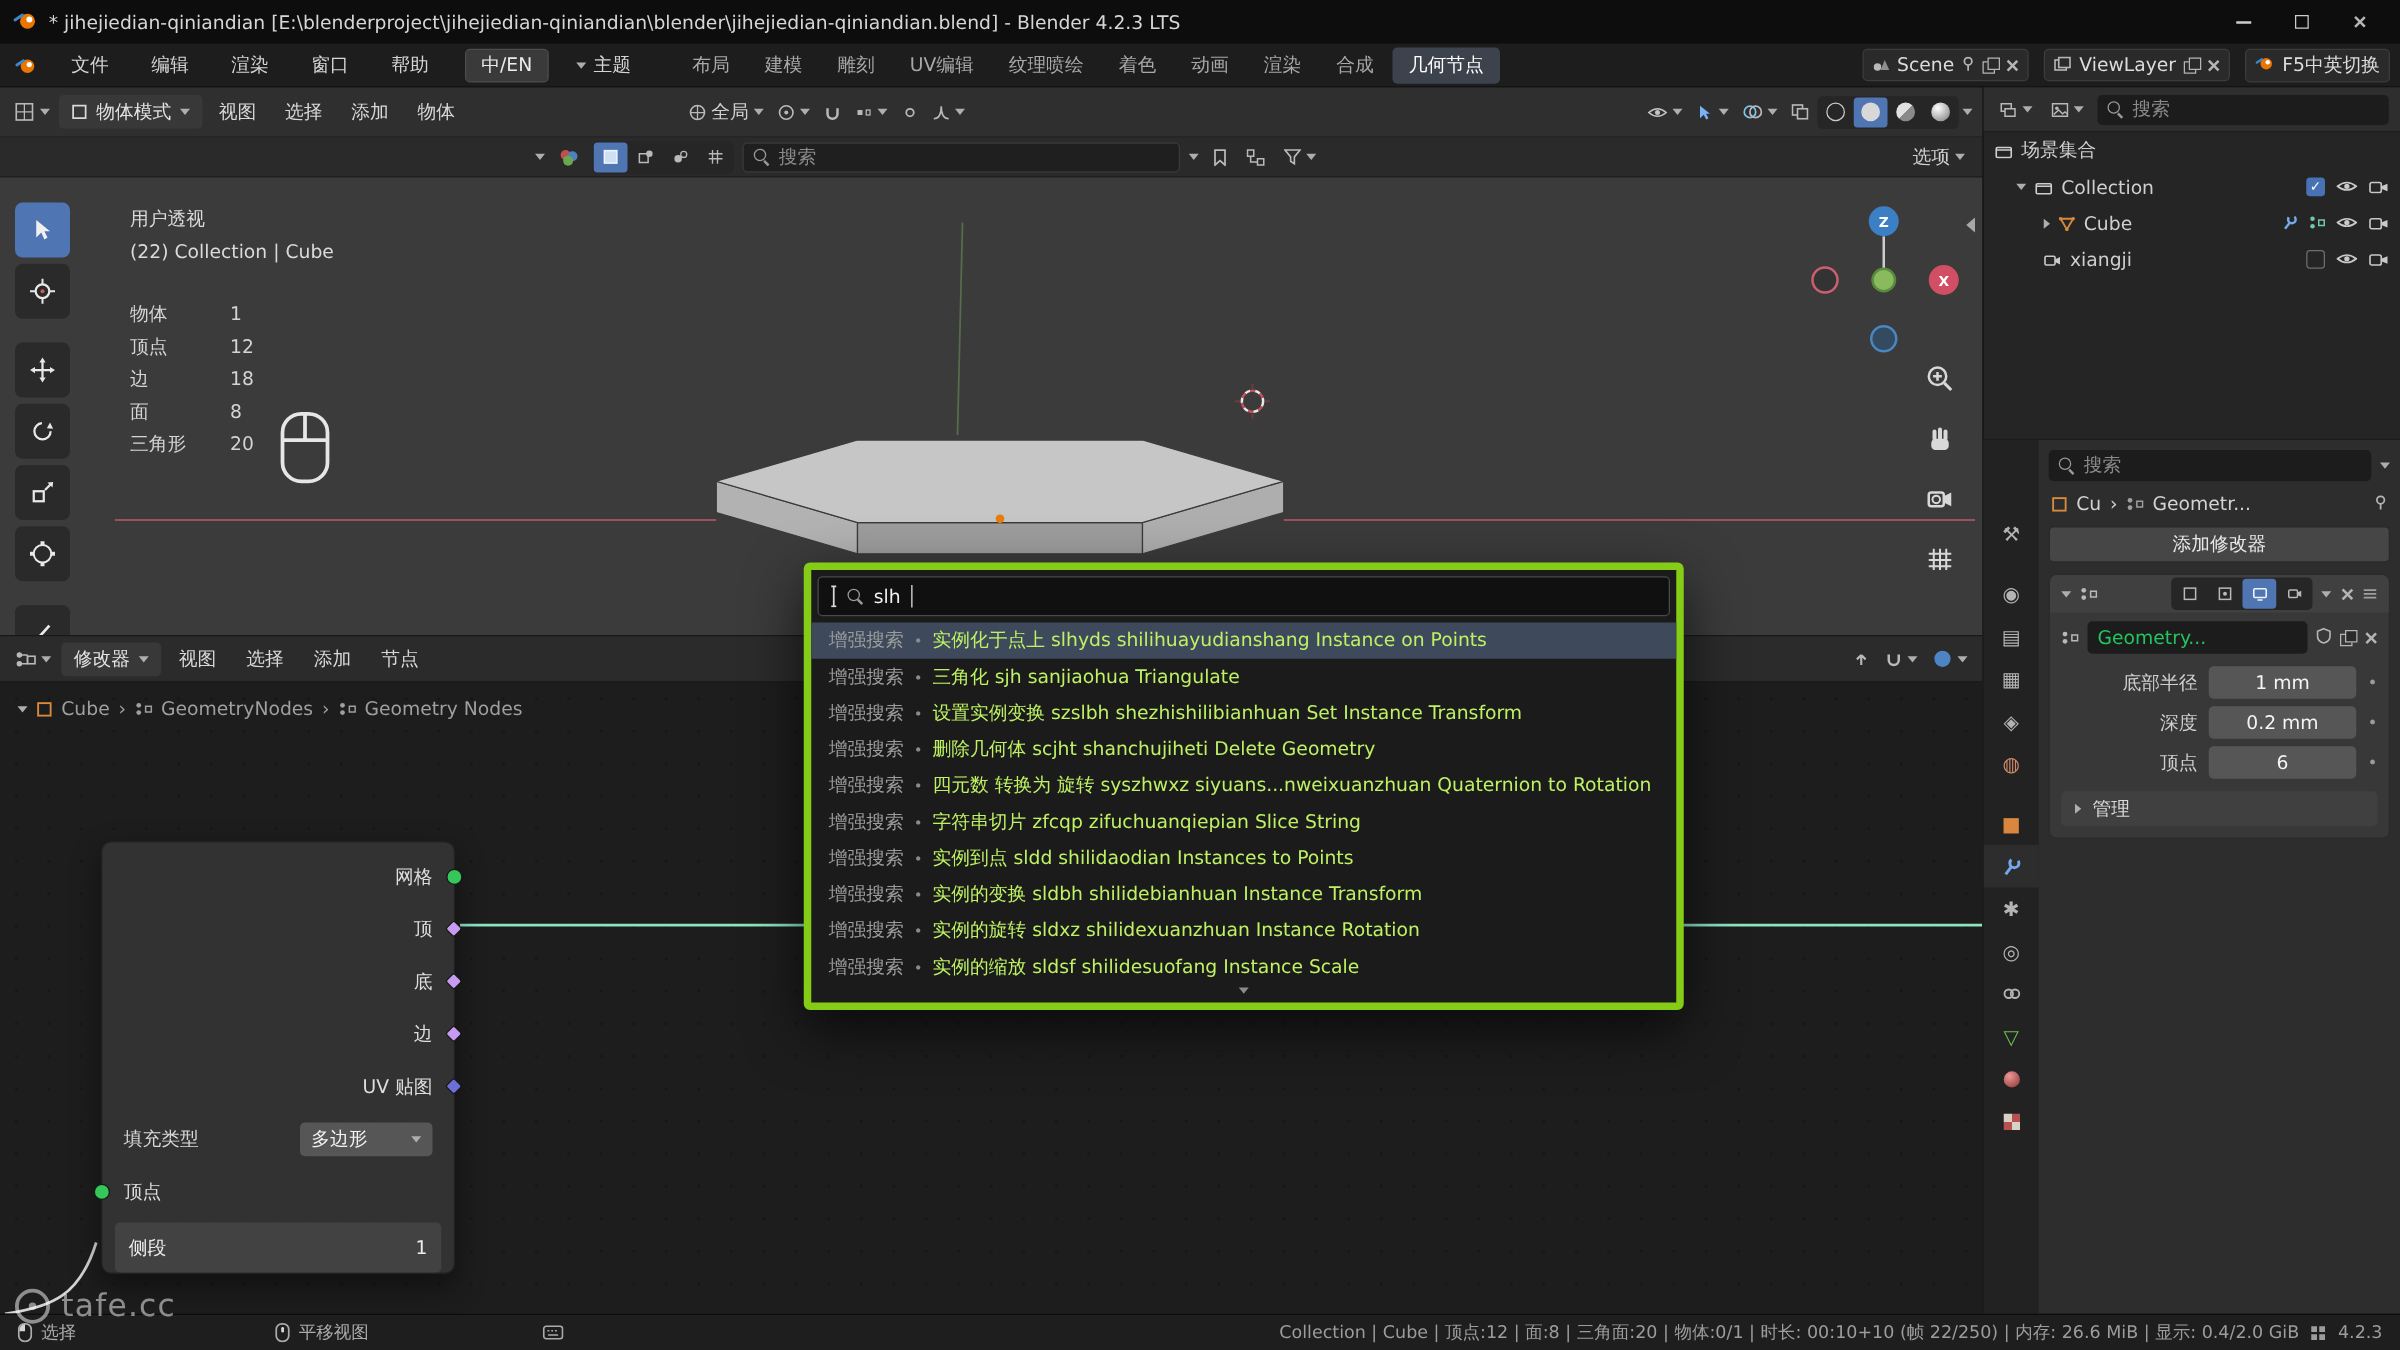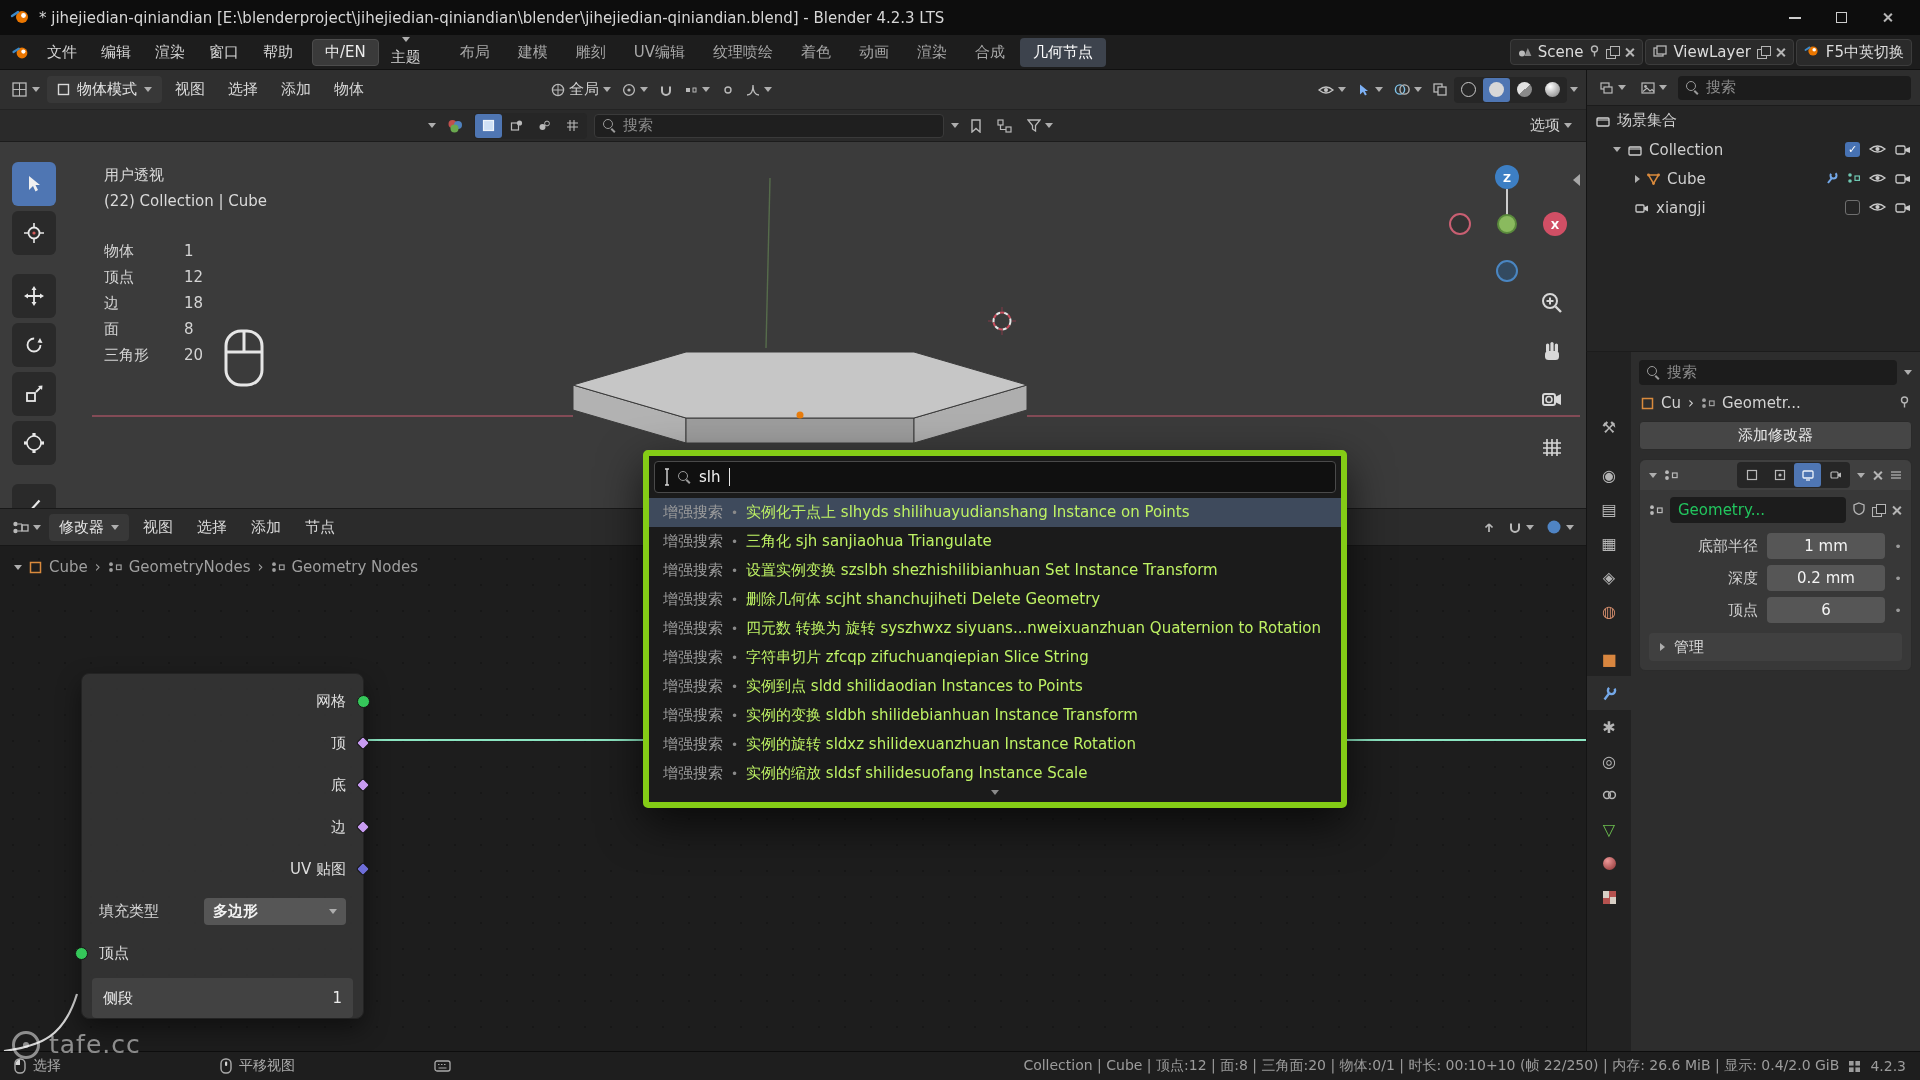--- a/index.html
+++ b/index.html
@@ -32,24 +32,24 @@
 
   
   .titlebar{position:absolute;left:0;top:0;width:1920px;height:35px;background:#0d0d0d;display:flex;align-items:center;padding:0 10px;gap:9px;}
   .title-text{color:#d6d6d6;font-size:15px;white-space:nowrap;}
   .win-controls{margin-left:auto;display:flex;}
   .win-btn{width:46px;height:35px;display:flex;align-items:center;justify-content:center;}
   .glyph-min{width:12px;height:2px;background:#cdcdcd;}
   .glyph-max{width:11px;height:11px;border:1.5px solid #cdcdcd;}
 
   
-  .menubar{position:absolute;left:0;top:35px;width:1920px;height:35px;background:#1d1d1d;display:flex;align-items:center;padding:0 8px;gap:2px;border-bottom:1px solid #101010;}
+  .menubar{position:absolute;left:0;top:35px;width:1920px;height:35px;background:#1d1d1d;display:flex;align-items:center;padding:0 8px;gap:12px;border-bottom:1px solid #101010;}
   .menu-item{padding:4px 11px;color:#d5d5d5;border-radius:4px;}
   .lang-pill{background:#3a3a3a;border:1px solid #4c4c4c;border-radius:4px;padding:3px 12px;color:#ececec;margin-left:6px;}
-  .theme-btn{display:flex;align-items:center;gap:6px;padding:4px 10px;color:#d5d5d5;flex-direction:column;}
+  .theme-btn{display:flex;align-items:center;gap:6px;padding:4px 10px;color:#d5d5d5;}
   .ws-tabs{display:flex;margin-left:14px;gap:2px;}
   .ws-tab{padding:5px 13px;color:#a8a8a8;border-radius:4px;white-space:nowrap;}
   .ws-tab.active{background:#3d434d;color:#fff;}
   .widget{background:#2a2a2a;border:1px solid #3c3c3c;border-radius:4px;display:flex;align-items:center;gap:6px;padding:3px 7px;color:#dcdcdc;white-space:nowrap;}
 
   
   .viewport{position:absolute;left:0;top:70px;width:1586px;height:438px;}
   .vp-h1{height:40px;background:#2f2f2f;border-bottom:1px solid #232323;display:flex;align-items:center;padding:0 8px;gap:3px;}
   .vp-h2{height:32px;background:#2a2a2a;border-bottom:1px solid #1c1c1c;display:flex;align-items:center;padding:0 10px 0 428px;gap:7px;}
   .vp-canvas{position:relative;height:366px;background:#3b3b3b;overflow:hidden;}
@@ -77,21 +77,21 @@
   
   .node-editor{position:absolute;left:0;top:508px;width:1586px;height:543px;background:#1d1d1d;}
   .ne-h{height:38px;background:#2b2b2b;border-top:1px solid #191919;border-bottom:1px solid #171717;display:flex;align-items:center;gap:4px;padding:0 8px;}
   .ne-canvas{position:absolute;left:0;top:38px;width:1586px;height:505px;overflow:hidden;background-image:radial-gradient(#171717 1.2px, transparent 1.2px);background-size:26px 26px;}
   .ne-crumb{position:absolute;left:14px;top:12px;display:flex;align-items:center;gap:7px;color:#9f9f9f;}
   .cone-node{position:absolute;left:81px;top:127px;width:283px;background:rgba(51,51,51,.97);border:1px solid #232323;border-radius:8px;box-shadow:0 10px 24px rgba(0,0,0,.45);}
   .cone-header{height:40px;background:#2e978a;border-radius:7px 7px 0 0;display:flex;align-items:center;gap:9px;padding:0 13px;color:#eef7f4;}
   .cone-body{padding-top:6px;}
   .out-row{position:relative;height:42px;display:flex;align-items:center;justify-content:flex-end;padding-right:17px;color:#dedede;}
   .nprop{display:flex;align-items:center;justify-content:space-between;padding:0 17px;height:42px;color:#d8d8d8;}
-  .ndrop{background:#565656;border-radius:4px;height:27px;display:flex;align-items:center;justify-content:space-between;padding:0 9px;width:142px;color:#f2f2f2;font-weight:bold;}
+  .ndrop{background:#565656;border-radius:4px;height:27px;display:flex;align-items:center;justify-content:space-between;padding:0 9px;width:106px;color:#f2f2f2;}
   .nin-row{position:relative;display:flex;align-items:center;height:42px;padding-left:17px;color:#dedede;}
   .nslider{margin:4px 10px 0;height:40px;background:#424242;border-radius:4px;display:flex;align-items:center;justify-content:space-between;padding:0 11px;color:#ececec;}
   .sock{position:absolute;right:-7px;top:50%;margin-top:-6.5px;width:13px;height:13px;border-radius:50%;border:1px solid #161616;}
   .sock.diamond{width:10px;height:10px;border-radius:2px;transform:rotate(45deg);margin-top:-5px;right:-5px;}
   .sock.left{left:-7px;right:auto;}
   .s-geo{background:#35c75a;} .s-field{background:#c79bf1;} .s-vec{background:#6e6ed8;} .s-int{background:#35c75a;}
 
   
   .popup{position:absolute;left:643px;top:450px;width:704px;background:#1b1b1b;border:6px solid #84cc16;border-radius:5px;box-shadow:0 16px 44px rgba(0,0,0,.65);z-index:40;padding-bottom:4px;}
   .popup-input{margin:5px;height:32px;background:#101010;border:1px solid #4a4a4a;border-radius:4px;display:flex;align-items:center;padding:0 9px;gap:8px;color:#f0f0f0;}

